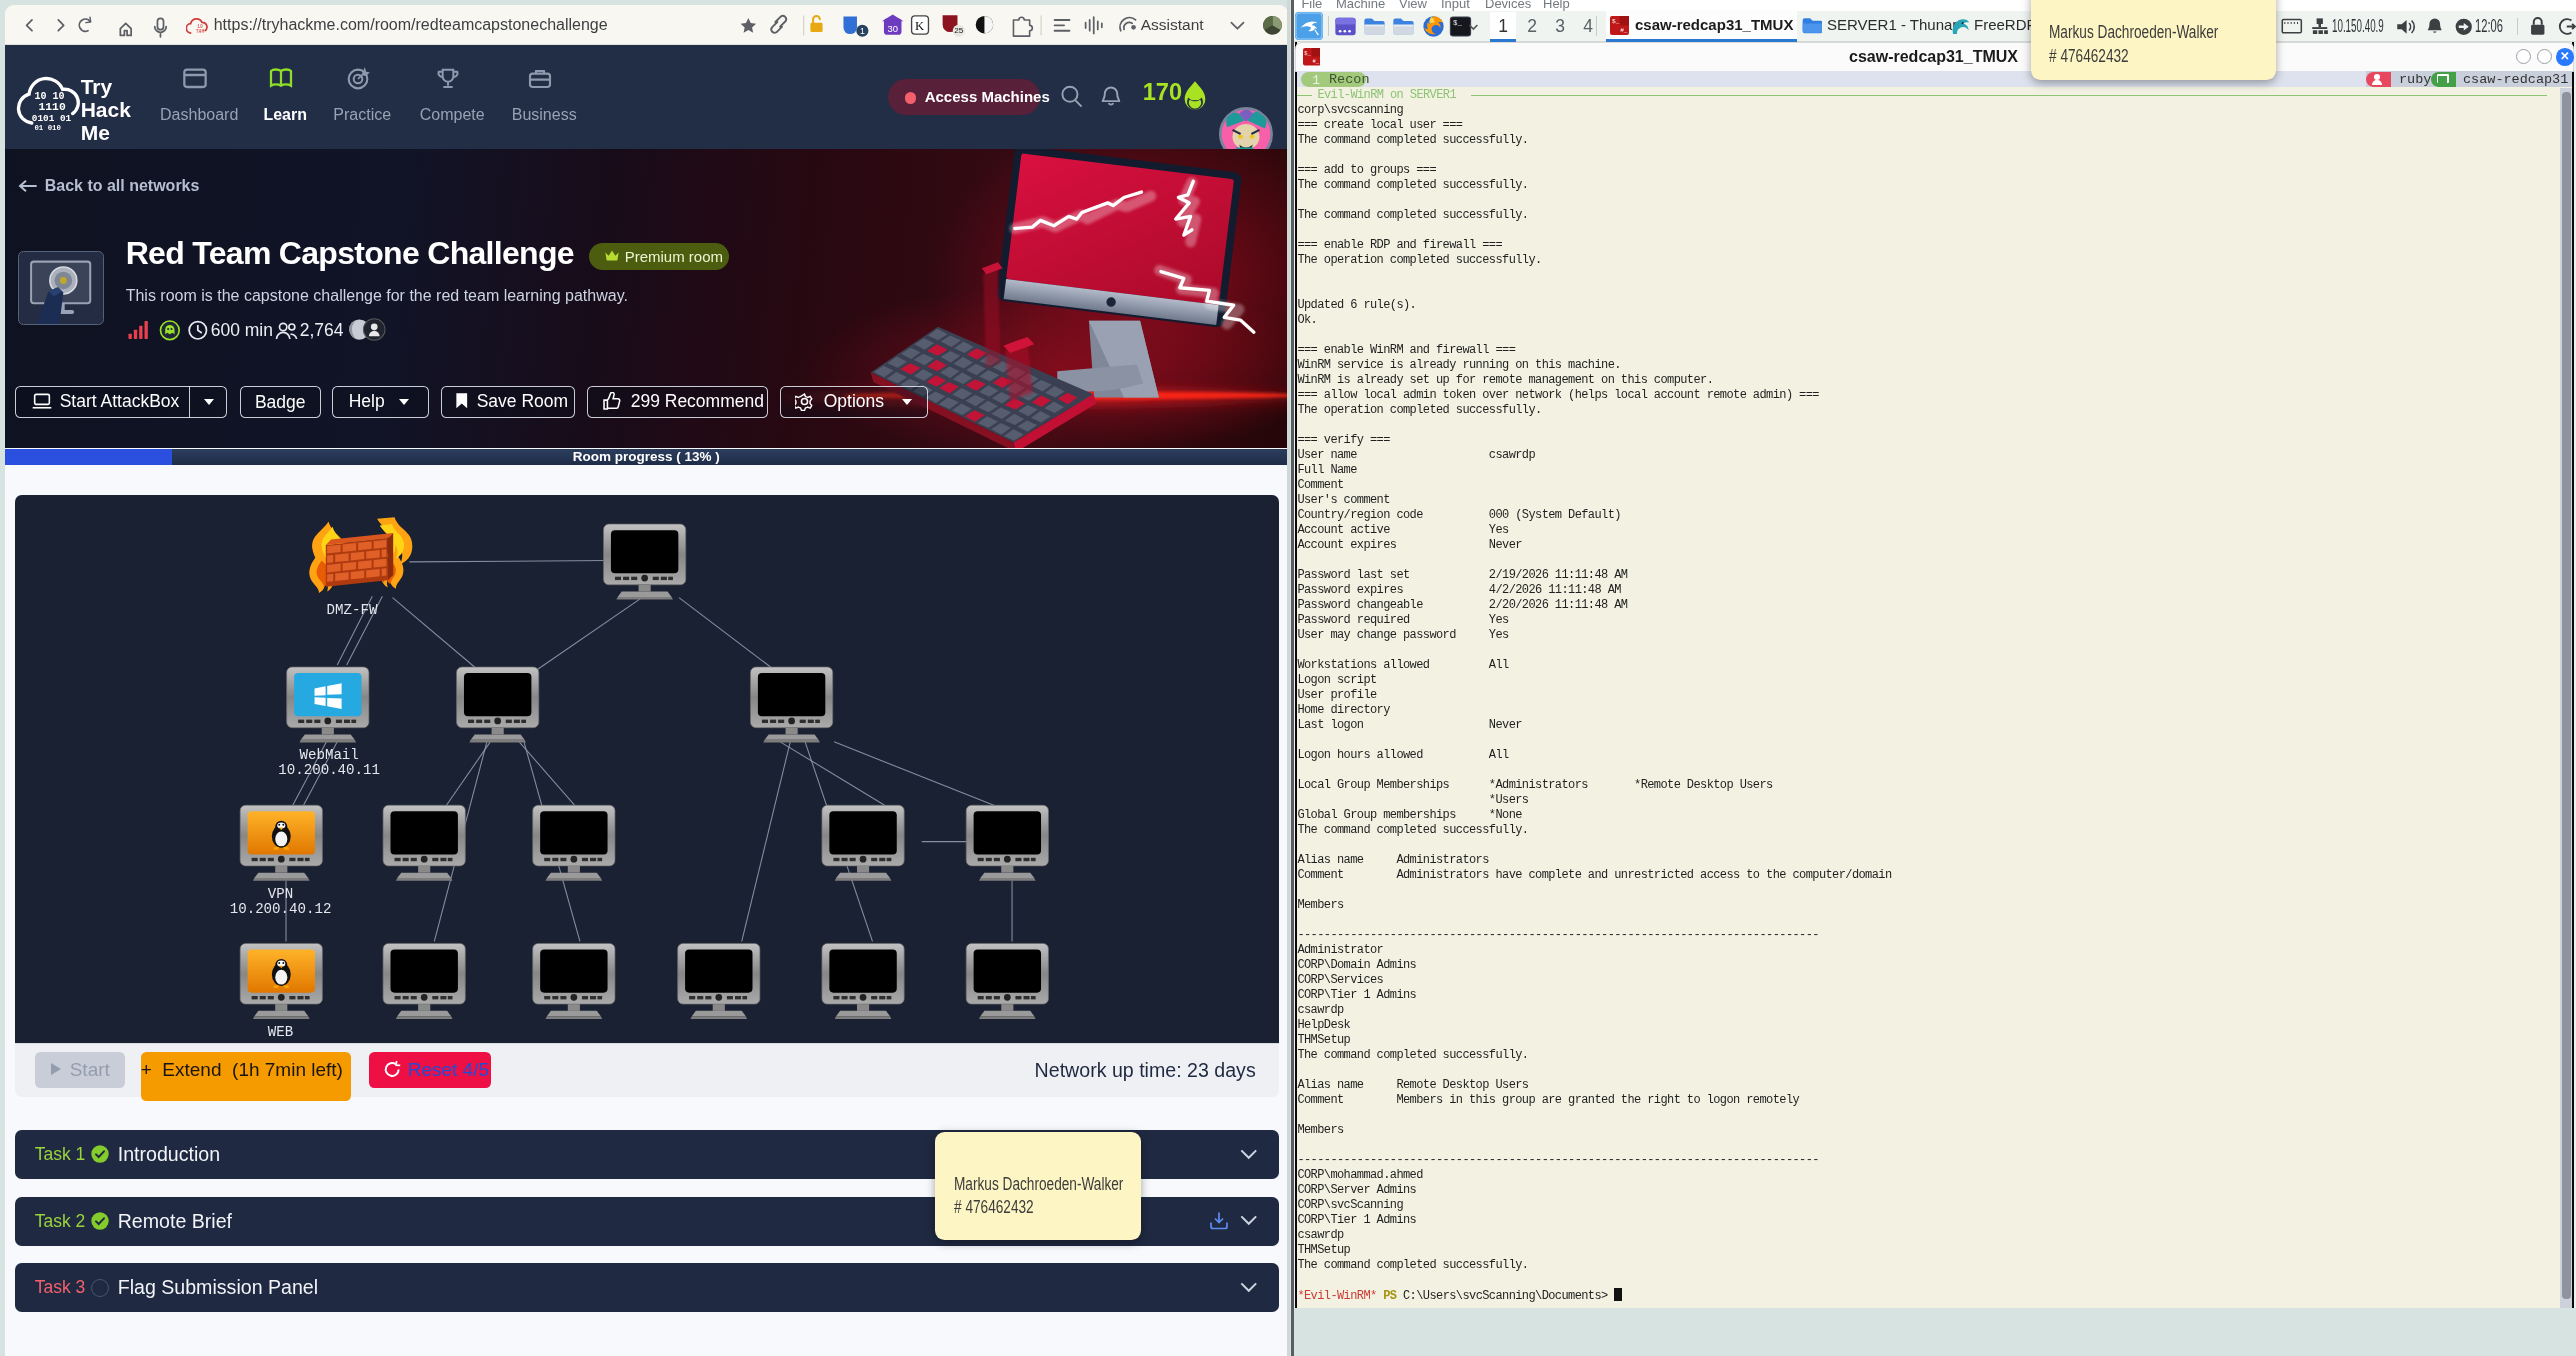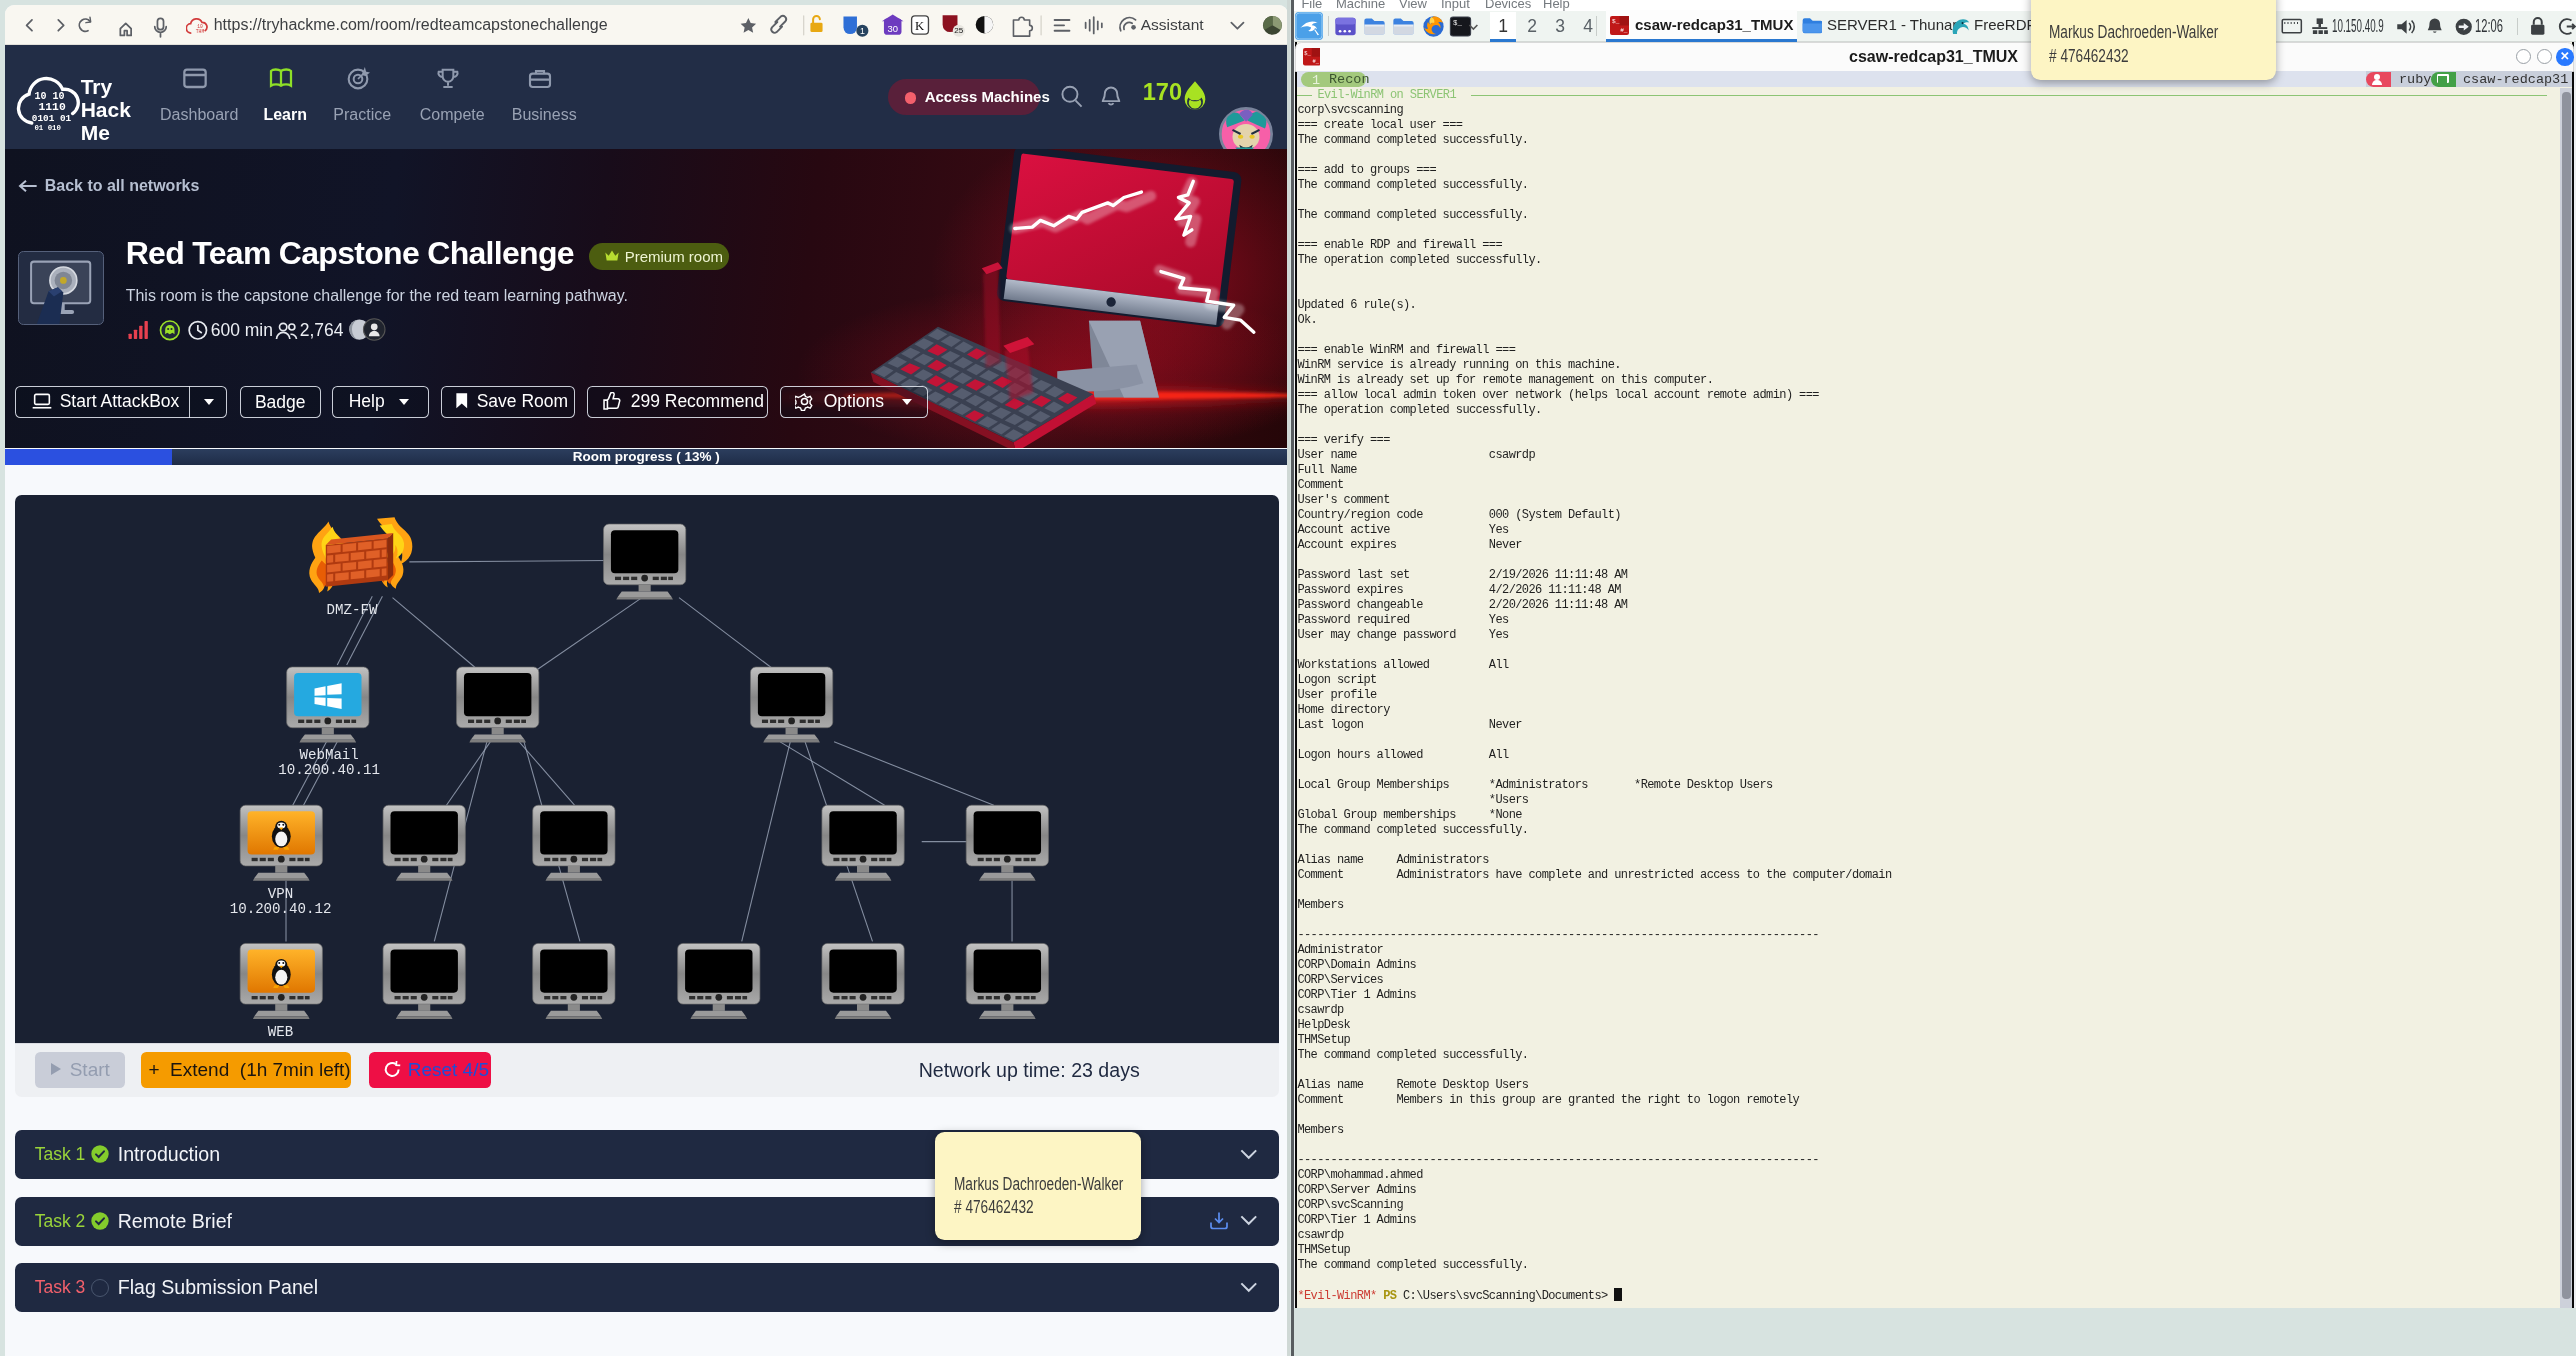--- a/index.html
+++ b/index.html
@@ -508,28 +508,28 @@
 <text x="500" y="176" font-family="Liberation Mono" font-size="21" fill="#e4e7ed" text-anchor="middle">DMZ-FW</text>
 <text x="466" y="391" font-family="Liberation Mono" font-size="21" fill="#e4e7ed" text-anchor="middle">WebMail</text>
 <text x="466" y="413" font-family="Liberation Mono" font-size="21" fill="#e4e7ed" text-anchor="middle">10.200.40.11</text>
 <text x="394" y="598" font-family="Liberation Mono" font-size="21" fill="#e4e7ed" text-anchor="middle">VPN</text>
 <text x="394" y="620" font-family="Liberation Mono" font-size="21" fill="#e4e7ed" text-anchor="middle">10.200.40.12</text>
 <text x="394" y="803" font-family="Liberation Mono" font-size="21" fill="#e4e7ed" text-anchor="middle">WEB</text>
 </svg>
 <div class="a" style="left:30px;top:1047px;width:90px;height:36px;border-radius:5.4px;background:#c9cdd8"></div>
 <div class="a" style="left:46px;top:1058px;width:0;height:0;border:6.7px solid transparent;border-left:10.8px solid #949db0"></div>
 <div class="a" style="left:65px;top:1047px;height:36px;line-height:36px;font-size:19px;color:#949db0">Start</div>
-<div class="a" style="left:136px;top:1047px;width:210px;height:36px;border-radius:5.4px;background:#f59b00;color:#1a1510;font-size:19px;text-align:right;line-height:36px">+&nbsp; Extend&nbsp; (1h 7min left)</div>
+<div class="a" style="left:136px;top:1047px;width:210px;height:49px;border-radius:5.4px;background:#f59b00;color:#1a1510;font-size:19px;text-align:left;line-height:36px">+&nbsp; Extend&nbsp; (1h 7min left)</div>
 <div class="a" style="left:364px;top:1047px;width:122px;height:36px;border-radius:5.4px;background:#ee0f45"></div>
 <svg class="a" style="left:378px;top:1055px" width="19" height="19" viewBox="0 0 28 28" fill="none" stroke="#fff" stroke-width="3">
       <path d="M23 14 a9.5 9.5 0 1 1 -4 -7.8"></path>
       <path d="M20 1.5 l-.6 6 6 .6" stroke-width="2.6"></path>
     </svg>
 <div class="a" style="left:403px;top:1047px;height:36px;line-height:36px;font-size:19px;color:#1d4ed8">Reset 4/5</div>
-<div class="a" style="left:914px;top:1047px;width:337px;height:36px;line-height:36px;font-size:19.6px;color:#1f2940;text-align:left">Network up time: 23 days</div>
+<div class="a" style="left:914px;top:1047px;width:337px;height:36px;line-height:36px;font-size:19.6px;color:#1f2940;text-align:right">Network up time: 23 days</div>
 <div class="a" style="left:10px;top:1125px;width:1264px;height:49px;background:#1f2941;border-radius:6.7px"></div>
 <div class="a" style="left:30px;top:1125px;height:61px;line-height:49px;font-size:17.5px;color:#9ad43a">Task 1</div>
 <svg class="a" style="left:86px;top:1140px" width="18" height="18" viewBox="0 0 27 27">
       <circle cx="13.5" cy="13.5" r="13" fill="#84cc2c"></circle>
       <path d="M7.5 14 l4 4 8 -8.5" fill="none" stroke="#1f2941" stroke-width="3" stroke-linecap="round"></path>
     </svg>
 <div class="a" style="left:113px;top:1125px;height:49px;line-height:49px;font-size:19.6px;color:#f2f4f8">Introduction</div>
 <svg class="a" style="left:1235px;top:1144px" width="17.5" height="10.8" viewBox="0 0 26 16" fill="none" stroke="#cdd4e0" stroke-width="3">
       <path d="M2 2 l11 11 11 -11"></path>
     </svg>

